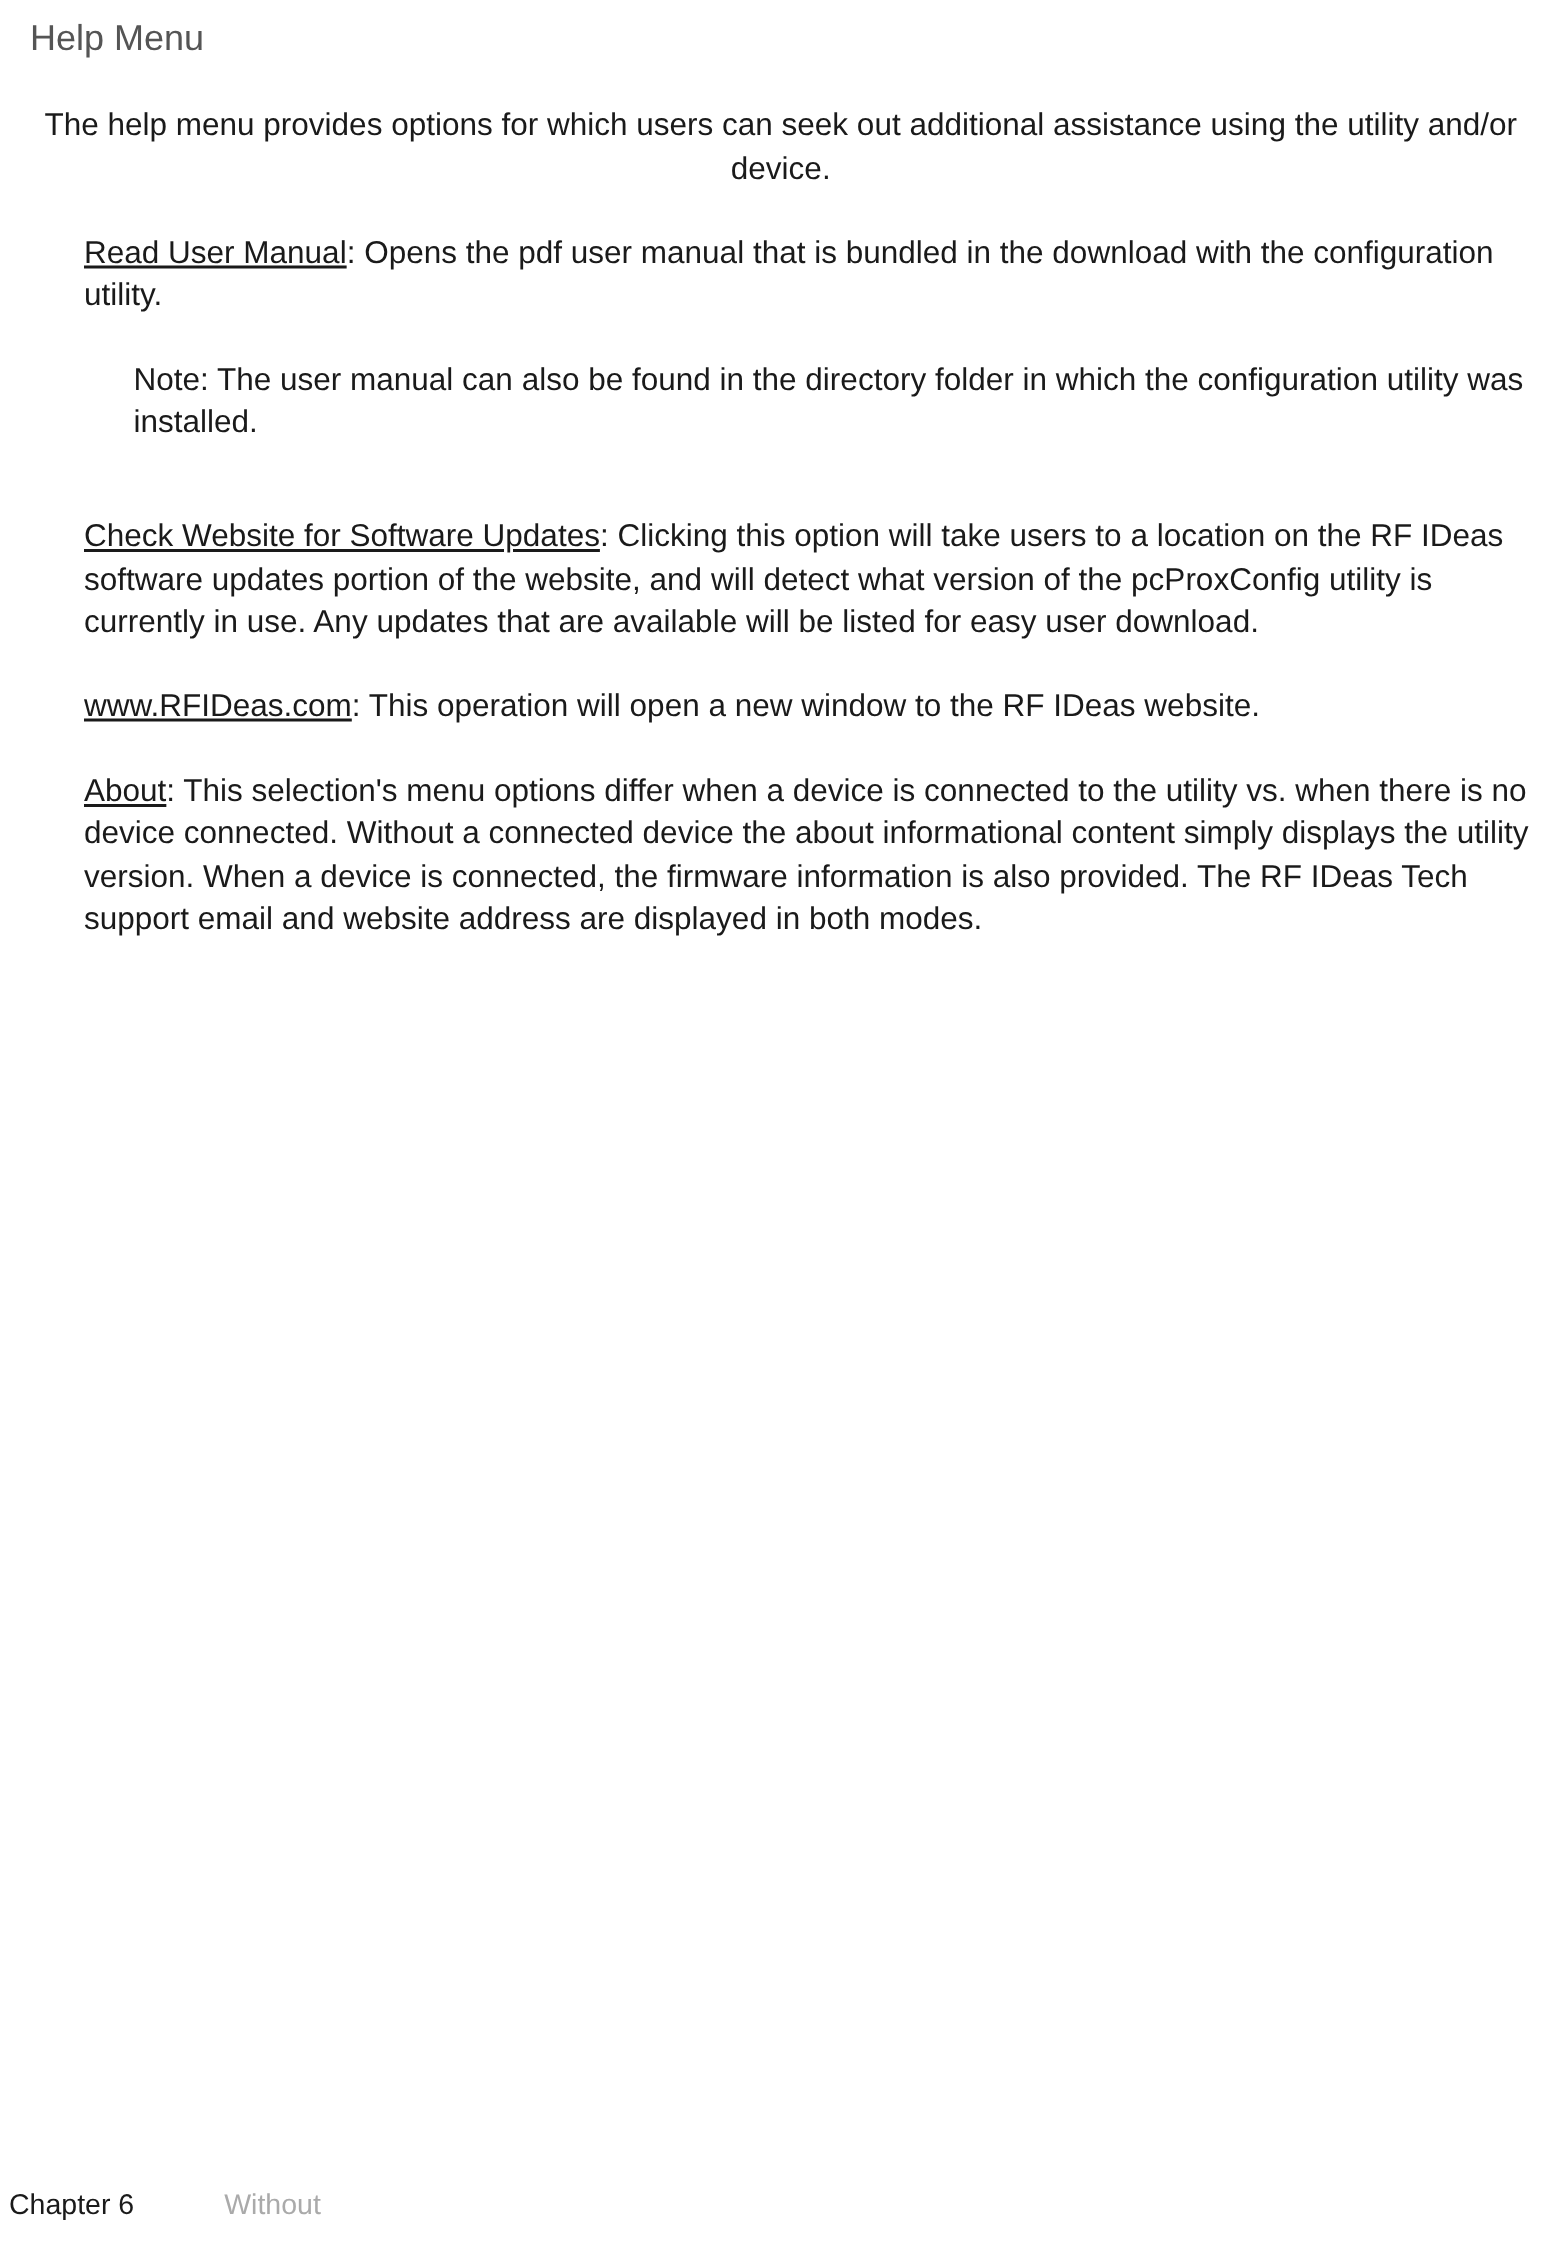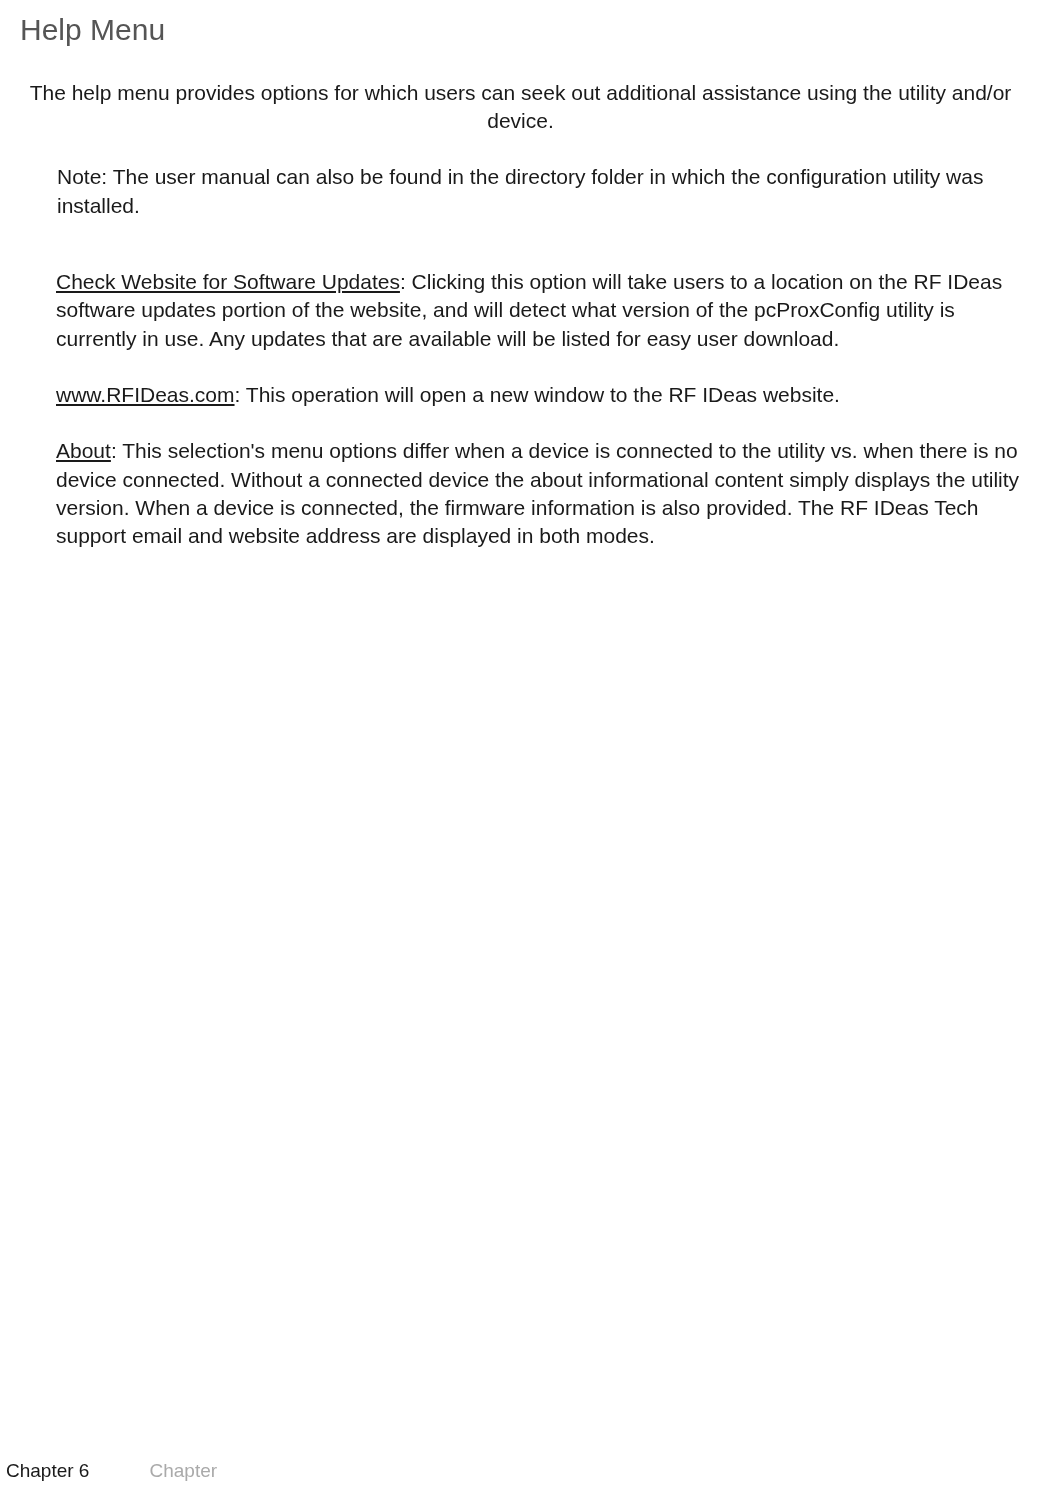--- a/index.html
+++ b/index.html
@@ -11,35 +11,35 @@
       padding: 0;
       width: 1041px;
       height: 1494px;
       position: relative;
       box-sizing: border-box;
     }
     .content {
       padding: 10px 20px 0 20px;
     }
     h1.section-title {
-      font-size: 30px;
+      font-size: 24px;
       font-weight: normal;
       color: #555;
       margin: 0 0 28px 0;
     }
     p.intro {
       margin: 0 0 28px 0;
       text-align: center;
     }
     .indent-1 {
       margin-left: 36px;
       margin-bottom: 28px;
     }
     .indent-2 {
-      margin-left: 37px;
+      margin-left: 69px;
       margin-bottom: 28px;
     }
     .underline {
       text-decoration: underline;
     }
     .footer {
       position: absolute;
       bottom: 10px;
       left: 6px;
       font-size: 19px;
@@ -53,33 +53,36 @@
     }
   </style>
 </head>
 <body>
 
 <div class="content">
   <h1 class="section-title">Help Menu</h1>
 
   <p class="intro">The help menu provides options for which users can seek out additional assistance using the utility and/or device.</p>
 
+  <div class="indent-1">
+    <span class="underline">Read User Manual</span><span>:  Opens the pdf user manual that is bundled in the download with the configuration utility.</span>
+  </div>
 
   <div class="indent-2">Note: The user manual can also be found in the directory folder in which the configuration utility was installed.</div>
 
   <div style="height:20px;"></div>
 
   <div class="indent-1">
     <span class="underline">Check Website for Software Updates</span><span>: Clicking this option will take users to a location on the RF IDeas software updates portion of the website, and will detect what version of the pcProxConfig utility is currently in use. Any updates that are available will be listed for easy user download.</span>
   </div>
 
   <div class="indent-1">
     <span class="underline">www.RFIDeas.com</span><span>: This operation will open a new window to the RF IDeas  website.</span>
   </div>
 
   <div class="indent-1">
     <span class="underline">About</span><span>: This selection's menu options differ when a device is connected to the utility vs. when there is no device connected. Without a connected device the about informational content simply displays the utility version. When a device is connected, the firmware information is also provided. The RF IDeas  Tech  support email and website address are displayed in both modes.</span>
   </div>
 </div>
 
 <div class="footer">
-  <span class="footer-chapter">Chapter 6</span><span class="footer-software">Chapter</span>
+  <span class="footer-chapter">Chapter 6</span><span class="footer-software">Without</span>
 </div>
 
 </body></html>

